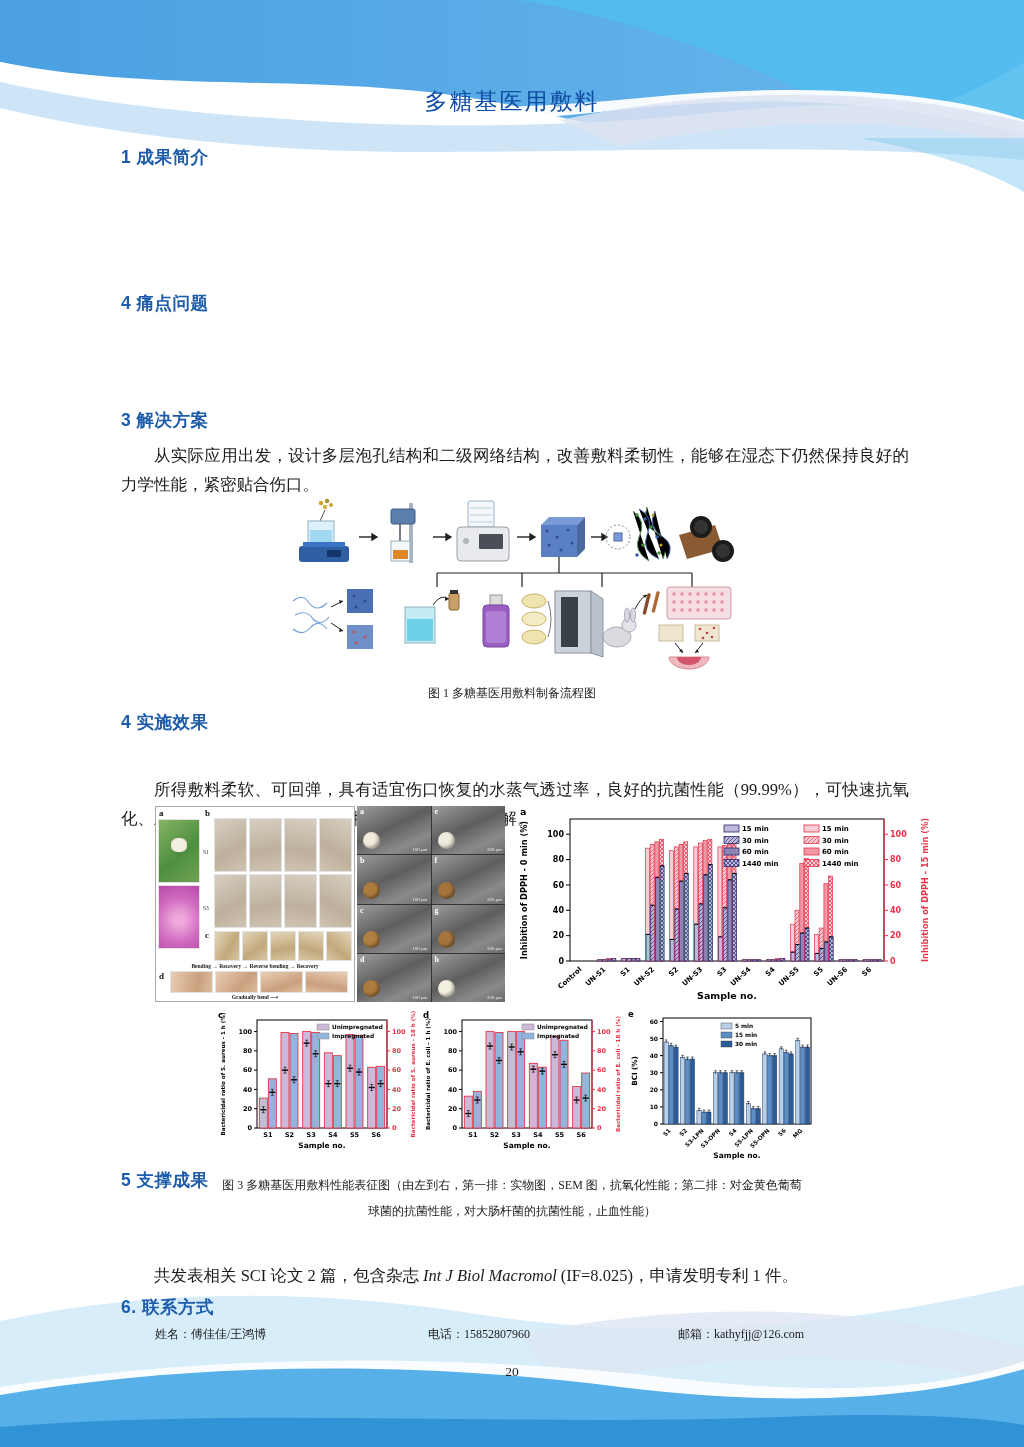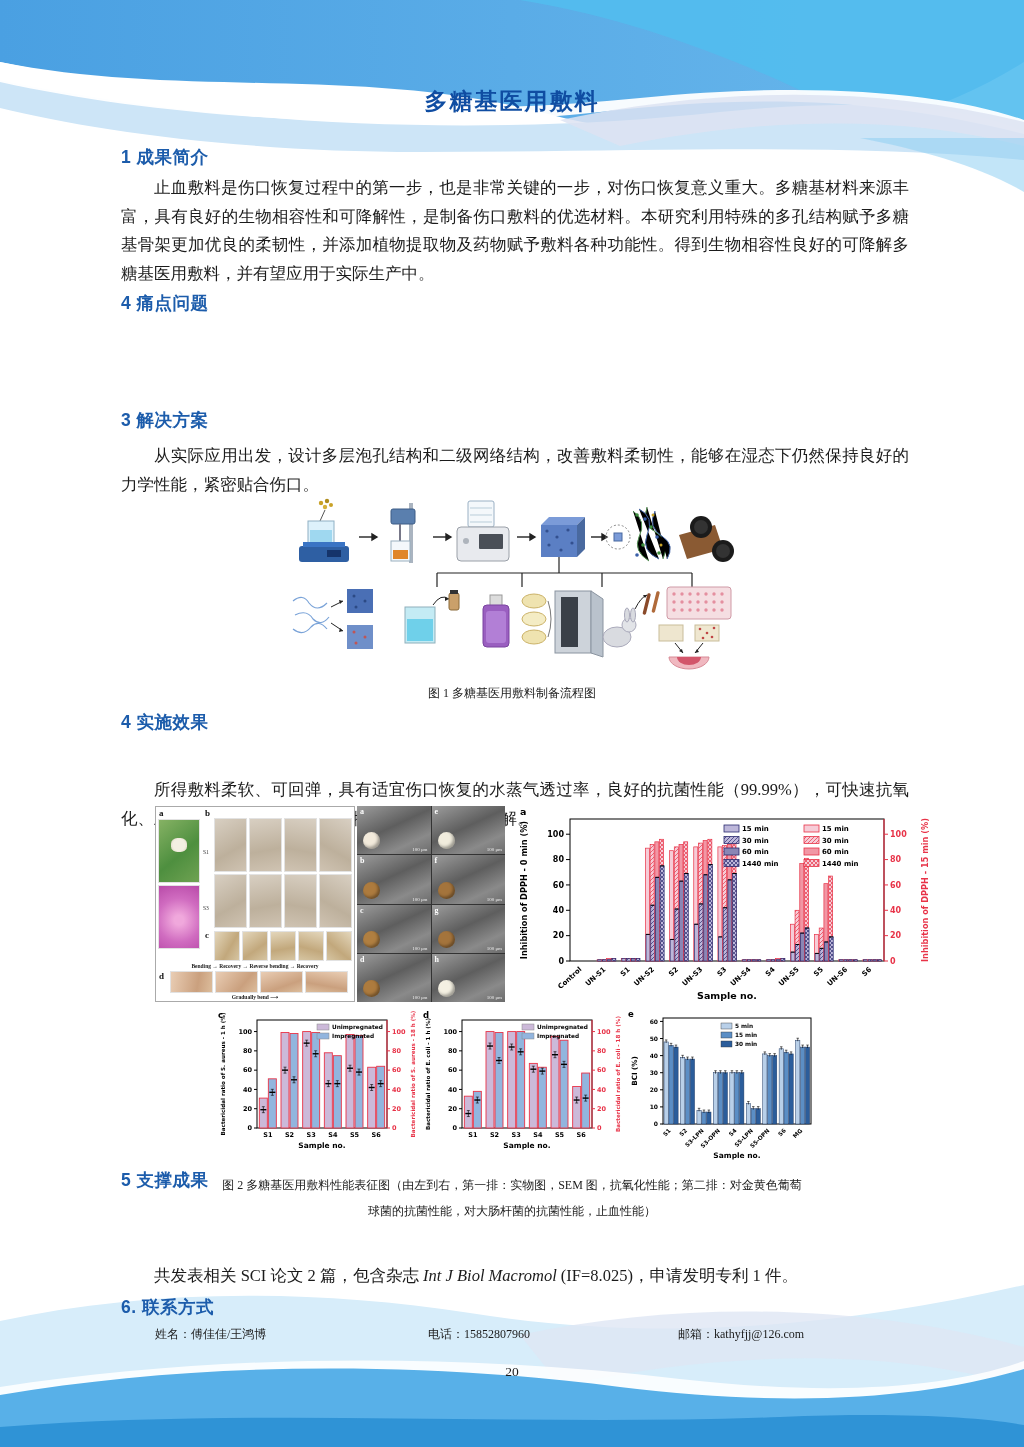--- a/index.html
+++ b/index.html
@@ -2,21 +2,21 @@
 <html><head>
 <meta charset="utf-8">
 <style>
   html,body{margin:0;padding:0;background:#e9e9e9;}
   .page{position:relative;width:1024px;height:1447px;margin:0 auto;background:#fff;overflow:hidden;
         font-family:"Liberation Serif","DejaVu Serif",serif;color:#1b1b1b;}
   .banner{position:absolute;left:0;width:1024px;pointer-events:none;}
   .banner-top{top:0;height:192px;}
   .banner-bottom{bottom:0;height:172px;}
   .page-title{position:absolute;top:86px;left:0;width:100%;text-align:center;
-        font-family:"Liberation Sans","DejaVu Sans",sans-serif;font-weight:bold;font-size:23px;color:#0f4da2;letter-spacing:2px;}
+        font-family:"Liberation Sans","DejaVu Sans",sans-serif;font-weight:normal;font-size:23px;color:#0f4da2;letter-spacing:2px;}
   .sec-h{position:absolute;left:121px;font-family:"Liberation Sans","DejaVu Sans",sans-serif;
         font-weight:bold;font-size:17.5px;color:#1c5cab;letter-spacing:.5px;}
   .sec-p{position:absolute;left:121px;width:788px;font-size:16.5px;line-height:28.5px;
         text-align:justify;text-indent:2em;margin:0;}
   .fig-caption{position:absolute;left:0;width:100%;text-align:center;font-size:12px;line-height:26px;}
   .contact{position:absolute;font-size:12px;z-index:3;}
   .page-num{position:absolute;top:1364px;left:0;width:100%;text-align:center;font-size:13.5px;z-index:3;}
   .fig1{position:absolute;left:287px;top:497px;width:450px;height:182px;}
   
   .photo-panel{position:absolute;left:155px;top:806px;width:200px;height:196px;background:#fff;
@@ -57,21 +57,20 @@
     <path d="M0,46 C140,16 300,12 470,38 C660,68 840,52 1024,10 V172 H0 Z" fill="#d7edfa"></path>
     <path d="M520,60 C680,26 860,28 1024,72 L1024,112 C880,70 720,78 560,110 Z" fill="#dfe6f4" opacity=".8"></path>
     <path d="M0,112 C220,78 460,78 680,104 C840,122 950,112 1024,86 L1024,96 C930,126 800,138 620,116 C440,94 220,94 0,124 Z" fill="#ffffff" opacity=".85"></path>
     <path d="M0,120 C200,86 420,86 620,112 C800,134 930,122 1024,94 V172 H0 Z" fill="#58b0e8"></path>
     <path d="M0,152 C260,132 520,152 780,142 C900,137 980,142 1024,150 V172 H0 Z" fill="#2f93d6"></path>
   </svg>
 
   <div class="page-title">多糖基医用敷料</div>
 
   <div class="sec-h" style="top:145px">1 成果简介</div>
-  <p class="sec-p" style="top:174px">止血敷料是伤口恢复过程中的第一步，也是非常关键的一步，对伤口恢复意义重大。多糖基材料来源丰富，具有良好的生物相容性和可降解性，是制备伤口敷料的优选材料。本研究利用特殊的多孔结构赋予多糖基骨架更加优良的柔韧性，并添加植物提取物及药物赋予敷料各种功能性。得到生物相容性良好的可降解多糖基医用敷料，并有望应用于实际生产中。</p>
 
   <div class="sec-h" style="top:291px">4 痛点问题</div>
 
   <div class="sec-h" style="top:408px">3 解决方案</div>
   <p class="sec-p" style="top:442px">从实际应用出发，设计多层泡孔结构和二级网络结构，改善敷料柔韧性，能够在湿态下仍然保持良好的力学性能，紧密贴合伤口。</p>
 
   <svg class="fig1" viewBox="0 0 450 182">
     <g>
       <circle cx="34" cy="6" r="2.2" fill="#c9a227"></circle>
         <circle cx="40" cy="4" r="2.2" fill="#b08e1e"></circle>
@@ -881,21 +880,21 @@
       <rect x="96" y="15" width="11" height="6" fill="#b9d0e9" stroke="#333" stroke-width="0.4"></rect>
       <text x="110" y="20" font-size="5.8" text-anchor="start" fill="#000" font-family="&quot;DejaVu Sans&quot;,sans-serif" font-weight="bold">5 min</text>
       <rect x="96" y="24" width="11" height="6" fill="#5b8ec5" stroke="#333" stroke-width="0.4"></rect>
       <text x="110" y="29" font-size="5.8" text-anchor="start" fill="#000" font-family="&quot;DejaVu Sans&quot;,sans-serif" font-weight="bold">15 min</text>
       <rect x="96" y="33" width="11" height="6" fill="#2b5d9b" stroke="#333" stroke-width="0.4"></rect>
       <text x="110" y="38" font-size="5.8" text-anchor="start" fill="#000" font-family="&quot;DejaVu Sans&quot;,sans-serif" font-weight="bold">30 min</text>
       <text x="3" y="9" font-size="8.5" text-anchor="start" fill="#000" font-family="&quot;DejaVu Sans&quot;,sans-serif" font-weight="bold">e</text>
     </svg>
 
   <div class="fig-caption" style="top:1172px;padding:0 60px;box-sizing:border-box">
-    <span>图 2  多糖基医用敷料性能表征图（由左到右，第一排：实物图，SEM 图，抗氧化性能；第二排：对金黄色葡萄</span><br>
+    <span>图 3  多糖基医用敷料性能表征图（由左到右，第一排：实物图，SEM 图，抗氧化性能；第二排：对金黄色葡萄</span><br>
     <span>球菌的抗菌性能，对大肠杆菌的抗菌性能，止血性能）</span>
   </div>
 
   <div class="sec-h" style="top:1168px">5 支撑成果</div>
   <p class="sec-p" style="top:1262px"><span>共发表相关 SCI 论文 2 篇，包含杂志 </span><em>Int J Biol Macromol</em><span> (IF=8.025)，申请发明专利 1 件。</span></p>
 
   <div class="sec-h" style="top:1295px">6. 联系方式</div>
   <div class="contact" style="left:155px;top:1326px"><span>姓名：</span><span>傅佳佳/王鸿博</span></div>
   <div class="contact" style="left:428px;top:1326px"><span>电话：</span><span>15852807960</span></div>
   <div class="contact" style="left:678px;top:1326px"><span>邮箱：</span><span>kathyfjj@126.com</span></div>

